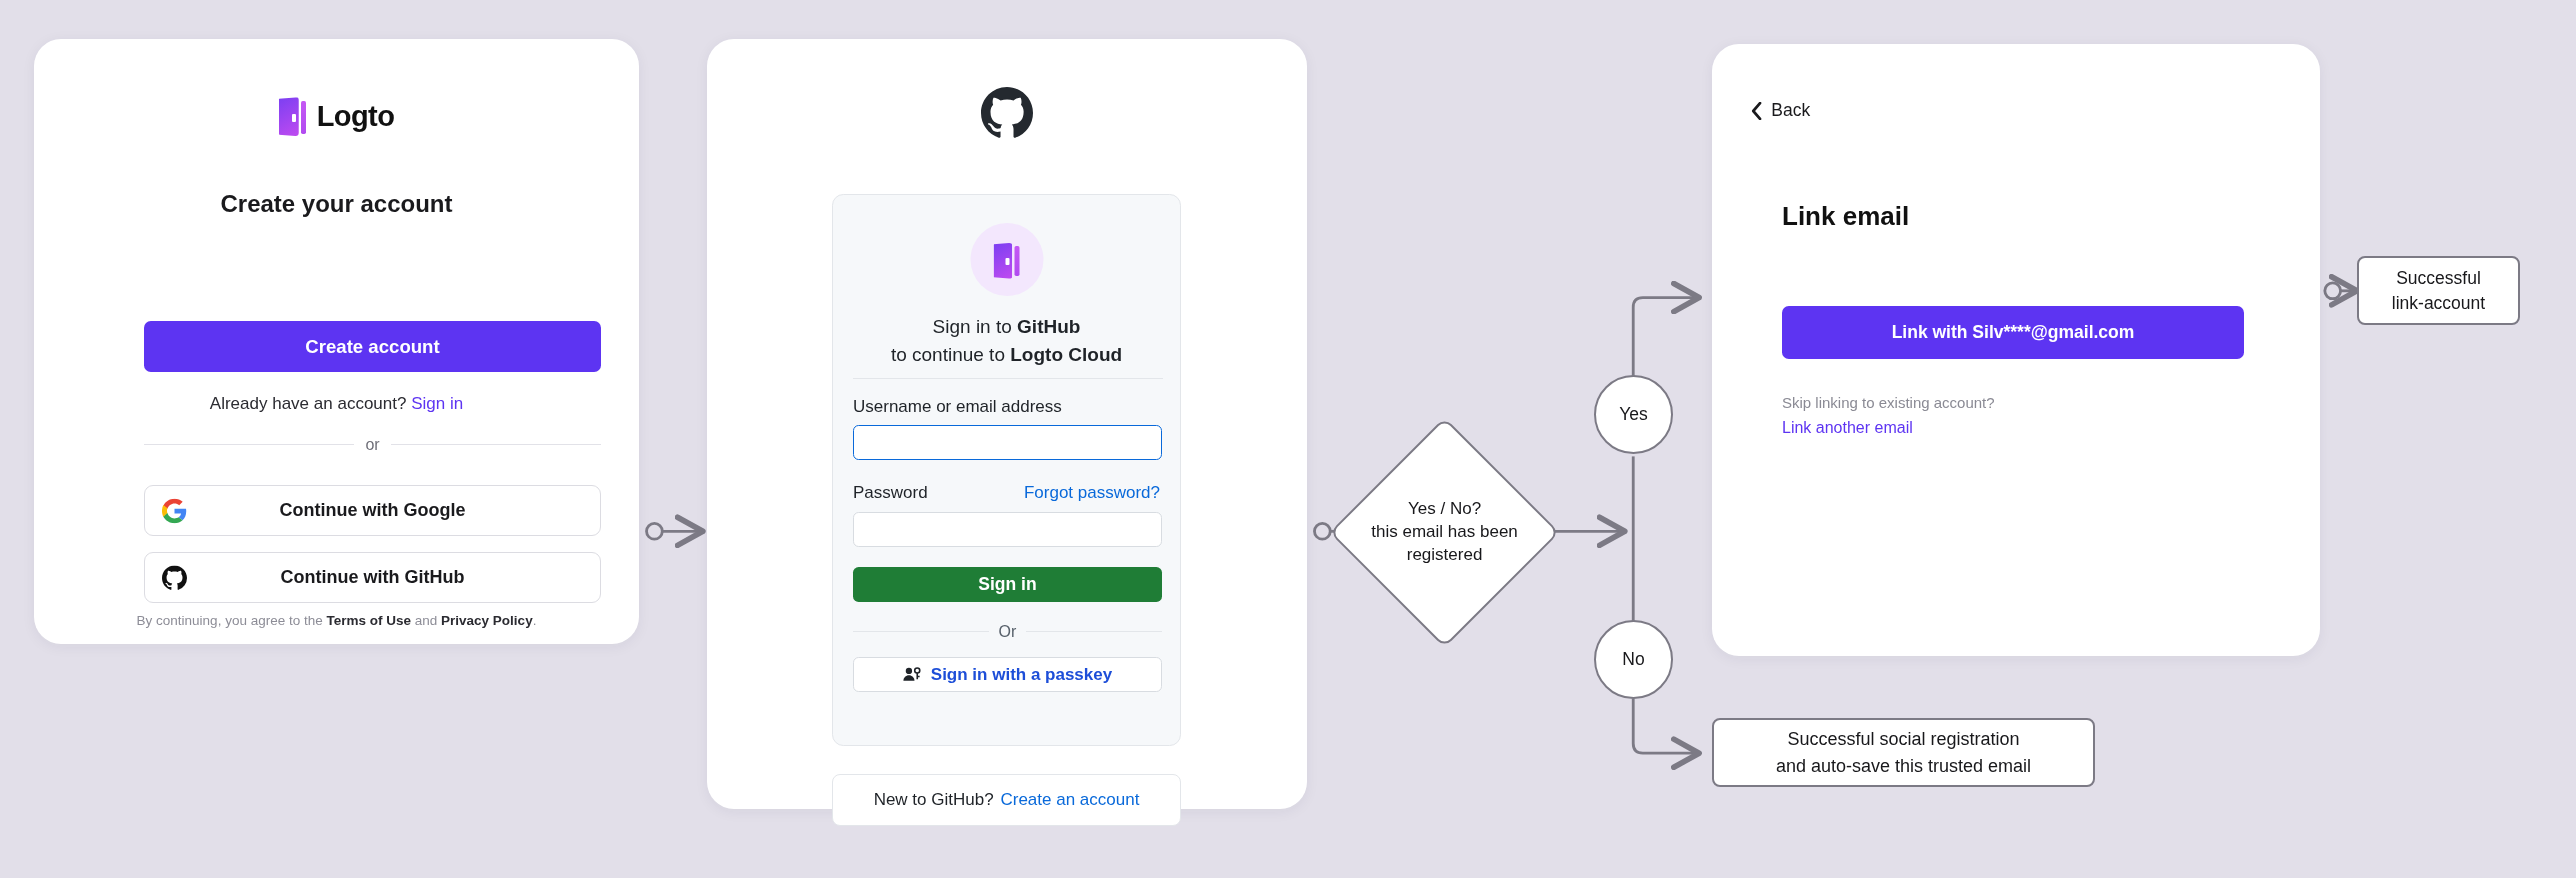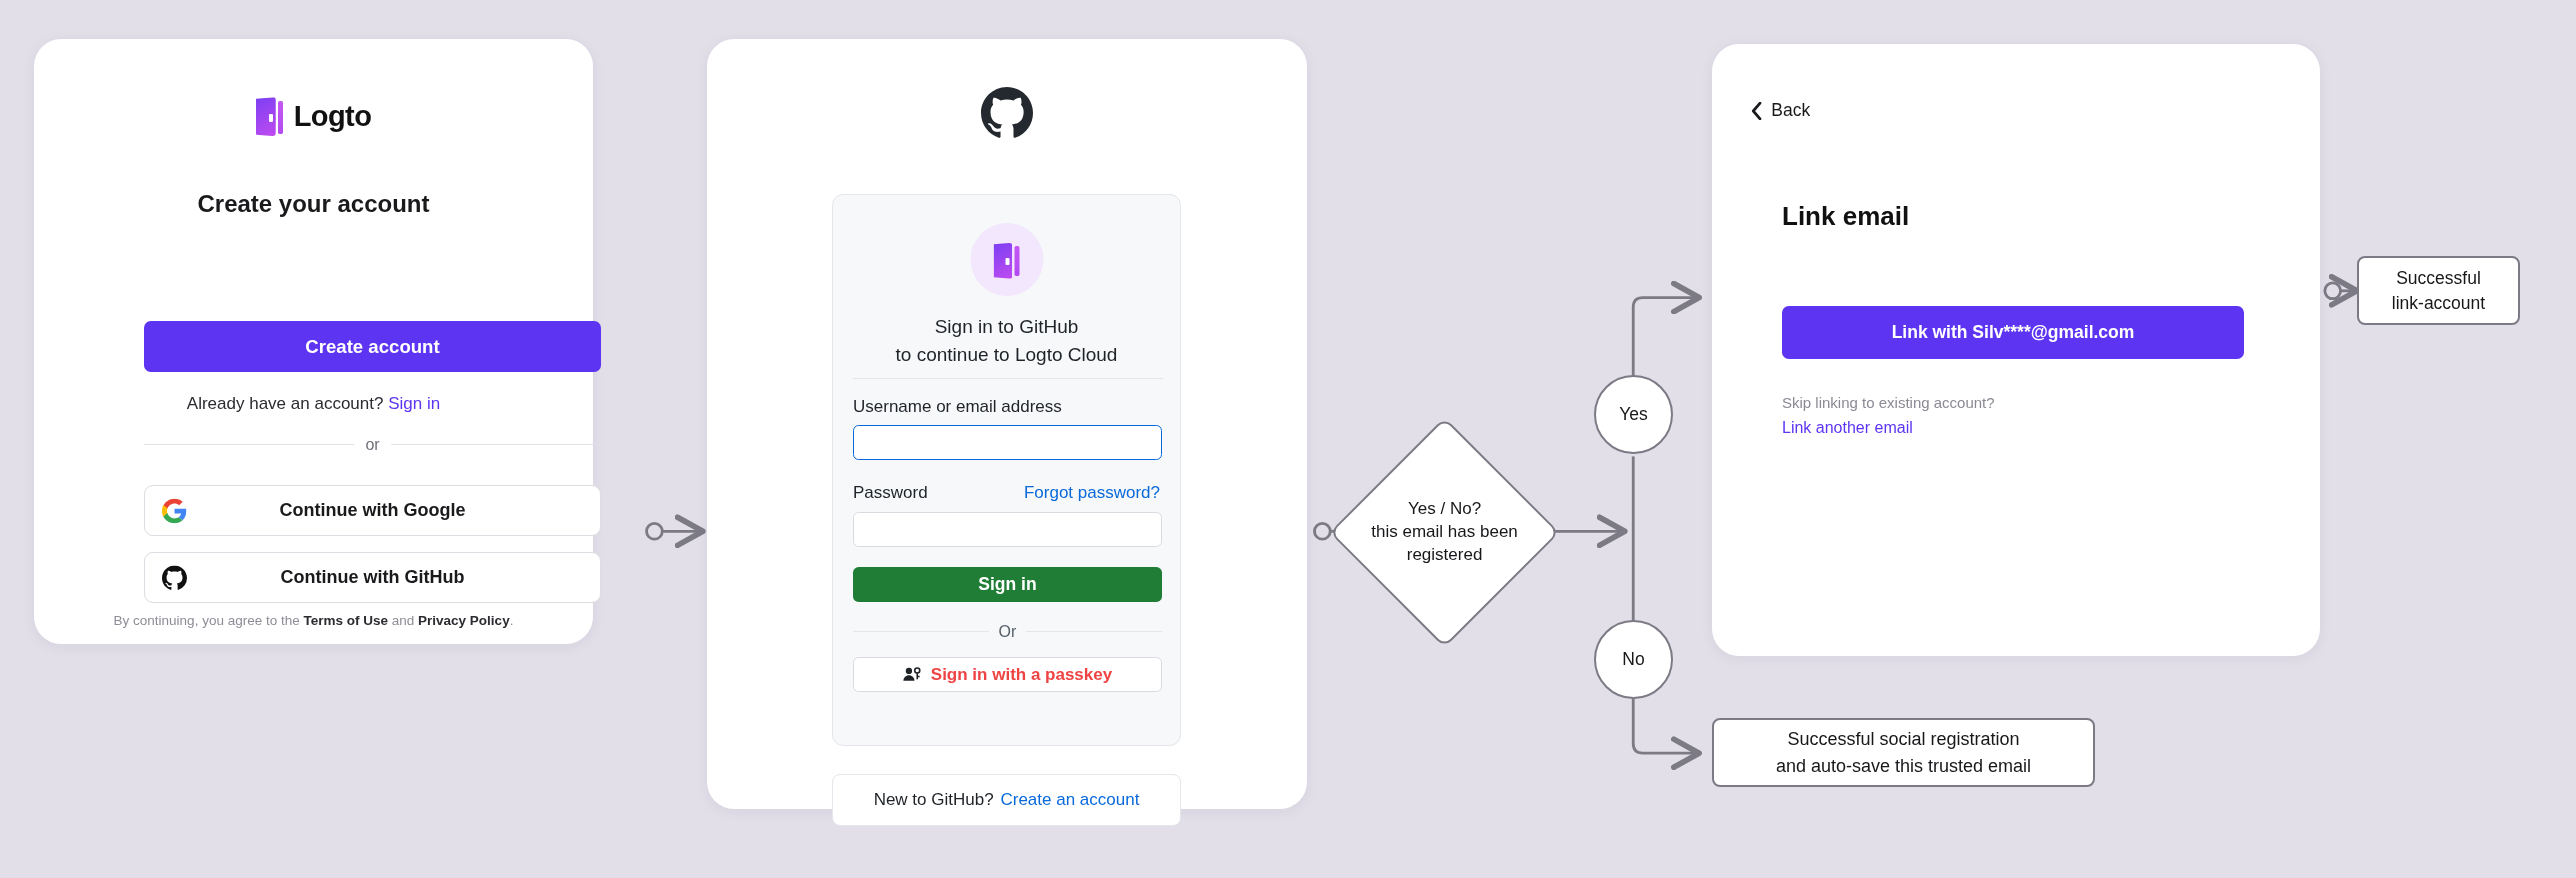--- a/index.html
+++ b/index.html
@@ -13,21 +13,21 @@
 
   
   .card {
     position: absolute;
     background: #ffffff;
     border-radius: 27px;
     box-shadow: 0 2.3px 13.5px rgba(40,30,70,.06);
   }
 
   
-  #card-signup { left: 34px; top: 39px; width: 559px; height: 605px; }
+  #card-signup { left: 34px; top: 39px; width: 605px; height: 605px; }
   .logo-row {
     position:absolute; left:0; top:56px; width:100%;
     display:flex; align-items:center; justify-content:center; gap:10px;
   }
   .logto-door {
     width: 28px; height: 42px; position: relative; display:block;
   }
   .logto-door .panel {
     position:absolute; left:0; top:2.3px; width:20px; height:39px;
     background: linear-gradient(150deg,#7b3ff2 0%,#c04bf0 100%);
@@ -96,21 +96,21 @@
   }
   .gh-avatar {
     position:absolute; left:50%; top:28px; transform:translateX(-50%);
     width:73px; height:73px; border-radius:50%;
     background:#f3e7fd; display:flex; align-items:center; justify-content:center;
   }
   .gh-head {
     position:absolute; left:0; top:118px; width:100%; text-align:center;
     font-size:19px; color:#1f2328; line-height:1.45;
   }
-  .gh-head b { font-weight:400;margin-top:20px; }
+  .gh-head b { font-weight:700;margin-top:20px; }
   .gh-sep { position:absolute; left:20px; top:183px; width:310px; height:1.1px; background:#e3e6ea; }
   .gh-label {
     position:absolute; left:20px; font-size:17px; color:#1f2328;
   }
   #gh-label-user { top:202px; }
   #gh-label-pass { top:288px; }
   .gh-forgot {
     position:absolute; right:20px; top:288px; font-size:17px; color:#0969da; cursor:pointer;
   }
   .gh-input {
@@ -128,21 +128,21 @@
   }
   .gh-or {
     position:absolute; left:20px; top:428px; width:309px; height:17px;
     display:flex; align-items:center; gap:10px; font-size:16px; color:#57606a;
   }
   .gh-or .rule { flex:1; height:1.1px; background:#e3e6ea; }
   .gh-passkey {
     position:absolute; left:20px; top:462px; width:309px; height:35px;
     border:1.1px solid #d8dce1; border-radius:5.6px; background:#fff;
     display:flex; align-items:center; justify-content:center; gap:9px;
-    font-size:17px; font-weight:700; color:#ef4444; cursor:pointer;
+    font-size:17px; font-weight:700; color:#1d4ed8; cursor:pointer;
   }
   .gh-newbox {
     position:absolute; left:125px; top:735px; width:349px; height:52px;
     border:1.1px solid #e3e6ea; border-radius:8px; background:#fff;
     display:flex; align-items:center; justify-content:center;
     font-size:17px; color:#1f2328;
   }
   .gh-newbox .lnk { color:#0969da; margin-left:6.8px; }
 
   

